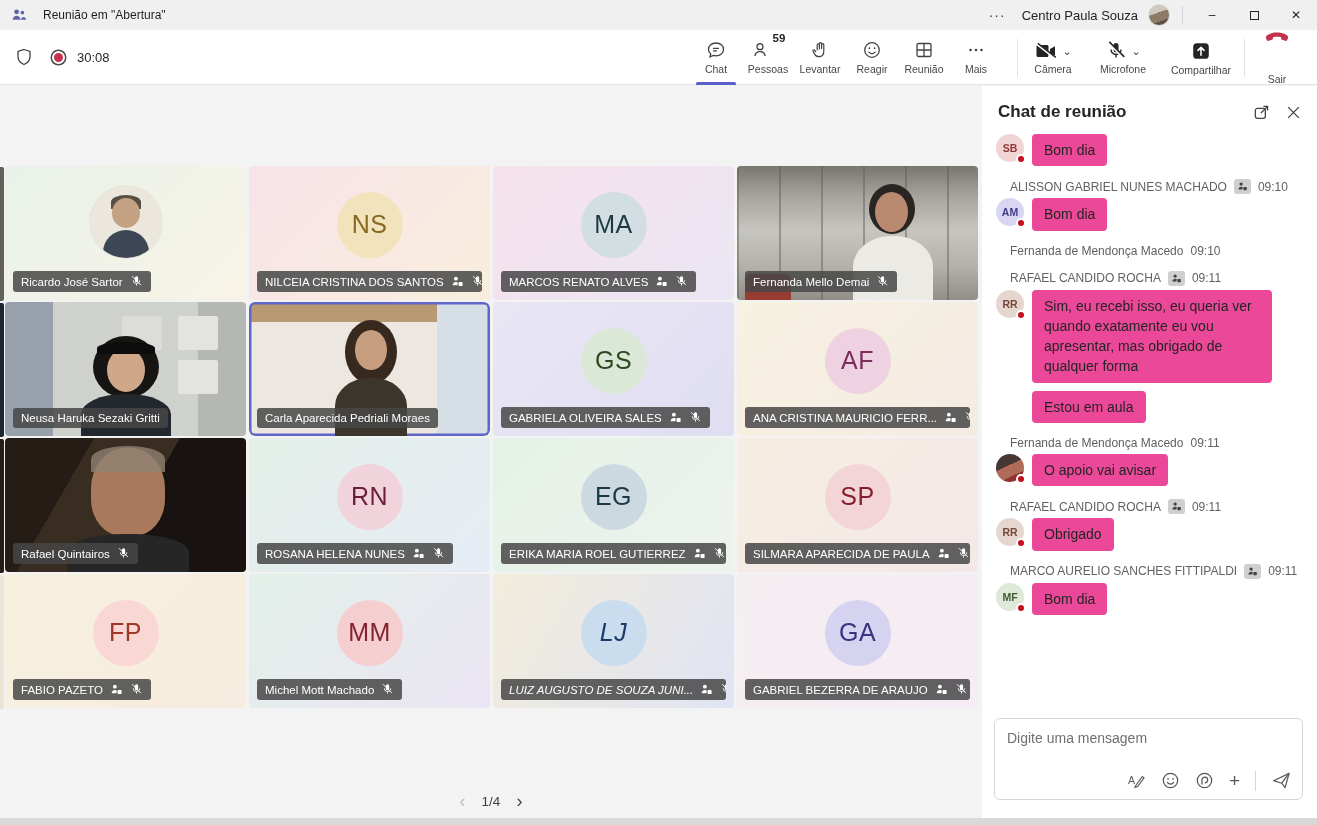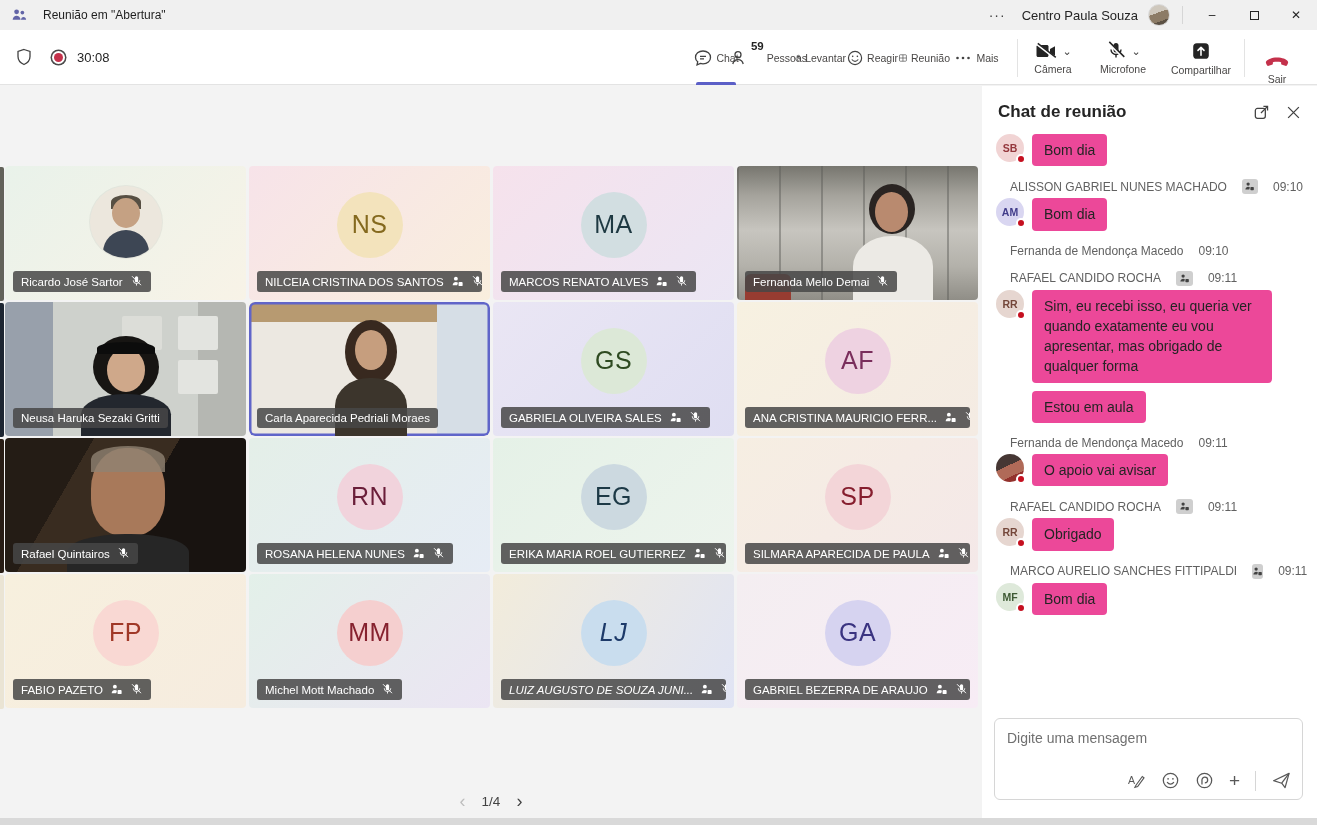--- a/index.html
+++ b/index.html
@@ -17,32 +17,32 @@
   .tb-divider { width:1px; height:18px; background:#d6d6d6; margin:0 8px 0 12px; }
   .winbtn { width:42px; height:30px; display:flex; align-items:center; justify-content:center; font-size:12px; color:#242424; }
   .winbtn.max span { display:block; width:9px; height:9px; border:1px solid #242424; }
 
   
   .toolbar { position:absolute; top:30px; left:0; right:0; height:55px; background:#ffffff; border-bottom:1px solid #e3e3e3; display:flex; align-items:center; }
   .tl-left { display:flex; align-items:center; gap:14px; margin-left:14px; }
   .rec-dot { width:9px; height:9px; border-radius:50%; background:#c4314b; box-shadow:0 0 0 2px #ffffff, 0 0 0 3.5px #4a4a4a; margin-left:6px; }
   .timer { font-size:13px; color:#242424; }
   .tl-center { position:absolute; left:690px; top:0; height:55px; display:flex; }
-  .tabbtn { width:52px; height:55px; display:flex; flex-direction:row; align-items:center; justify-content:center; gap:3px; position:relative; cursor:default; }
+  .tabbtn { width:52px; height:55px; display:flex; flex-direction:column; align-items:center; justify-content:center; gap:3px; position:relative; cursor:default; }
   .tabbtn .lbl { font-size:10.5px; color:#494746; }
   .tabbtn .under { position:absolute; left:6px; right:6px; bottom:0; height:3px; background:#5b5fc7; border-radius:2px 2px 0 0; }
   .badge59 { font-size:11.5px; font-weight:bold; color:#242424; margin-left:2px; margin-top:-8px; }
   .iconrow { display:flex; align-items:flex-start; }
   .tl-right { position:absolute; right:0; top:0; height:55px; display:flex; align-items:center; }
   .vdiv { width:1px; height:38px; background:#e3e3e3; }
   .devbtn { width:70px; height:55px; display:flex; flex-direction:column; align-items:center; justify-content:center; gap:2px; }
   .devbtn .lbl { font-size:10.5px; color:#494746; }
   .dev-ic { display:flex; align-items:center; gap:4px; }
   .chev { font-size:11px; color:#424242; line-height:8px; }
-  .leavebtn { width:64px; height:55px; display:flex; flex-direction:column; align-items:center; justify-content:flex-end; gap:2px; margin-right:8px; }
+  .leavebtn { width:64px; height:55px; display:flex; flex-direction:column; align-items:center; justify-content:space-between; gap:2px; margin-right:8px; }
   .leavebtn .lbl { font-size:10.5px; color:#494746; }
 
   
   .stage { position:absolute; top:86px; left:0; width:982px; bottom:7px; background:#f3f3f3; }
   .grid { position:absolute; left:5px; top:80px; display:grid; grid-template-columns:repeat(4,241px); grid-auto-rows:134px; gap:2px 3px; }
   .tile { position:relative; border-radius:4px; overflow:hidden; background:#eee; }
   .tile.speaking { box-shadow:0 0 0 2.5px #6065c9 inset; border-radius:6px; }
   .avatar-lg { position:absolute; left:50%; top:44%; transform:translate(-50%,-50%); width:66px; height:66px; border-radius:50%; display:flex; align-items:center; justify-content:center; font-size:25px; font-weight:500; letter-spacing:.5px; }
   .nameplate { position:absolute; left:8px; bottom:8px; max-width:225px; background:rgba(70,70,70,.85); color:#fff; font-size:11.5px; padding:4px 8px; border-radius:3px; display:flex; align-items:center; gap:7px; white-space:nowrap; overflow:hidden; }
   .nameplate svg { flex:0 0 auto; }
@@ -82,21 +82,21 @@
   .pg-prev { font-size:18px; color:#bdbdbd; line-height:1; }
   .pg-next { font-size:18px; color:#424242; line-height:1; }
 
   
   .chatpanel { position:absolute; top:86px; left:982px; right:0; bottom:7px; background:#ffffff; display:flex; flex-direction:column; }
   .chat-header { display:flex; align-items:center; padding:16px 16px 8px 16px; }
   .chat-title { font-size:17px; font-weight:bold; color:#242424; flex:1; }
   .chat-hicons { display:flex; align-items:center; gap:16px; }
   .msgs { flex:1; overflow:hidden; padding:0 14px; }
   .msg { margin-top:13px; }
-  .msg-head { display:flex; align-items:center; gap:15px; font-size:12px; color:#616161; margin:0 0 4px 14px; white-space:nowrap; }
+  .msg-head { display:flex; align-items:center; gap:7px; font-size:12px; color:#616161; margin:0 0 4px 14px; white-space:nowrap; }
   .att-chip { width:17px; height:15px; background:#cfcfcf; border-radius:3px; display:flex; align-items:center; justify-content:center; }
   .msg-row { display:flex; gap:8px; align-items:flex-start; }
   .cavatar { position:relative; width:28px; height:28px; border-radius:50%; flex:0 0 auto; display:flex; align-items:center; justify-content:center; font-size:10.5px; font-weight:bold; }
   .cavatar .dot { position:absolute; right:-2px; bottom:-2px; width:10px; height:10px; border-radius:50%; background:#c50f1f; border:2px solid #fff; }
   .av-photo { background:linear-gradient(155deg,#463734 0 42%,#b06a58 42% 72%,#93312c 72%); }
   .bubbles { display:flex; flex-direction:column; gap:8px; }
   .bubble { background:#ec4899; border-radius:4px; padding:6px 12px; font-size:14px; color:#242424; line-height:1.45; max-width:240px; width:fit-content; }
 
   .composer { margin:10px 14px 18px 12px; border:1px solid #d6d6d6; border-radius:6px; height:82px; position:relative; background:#fff; }
   .composer textarea { border:0; outline:0; resize:none; width:100%; height:40px; padding:11px 12px; font-family:"Liberation Sans",sans-serif; font-size:14px; color:#242424; background:transparent; }

